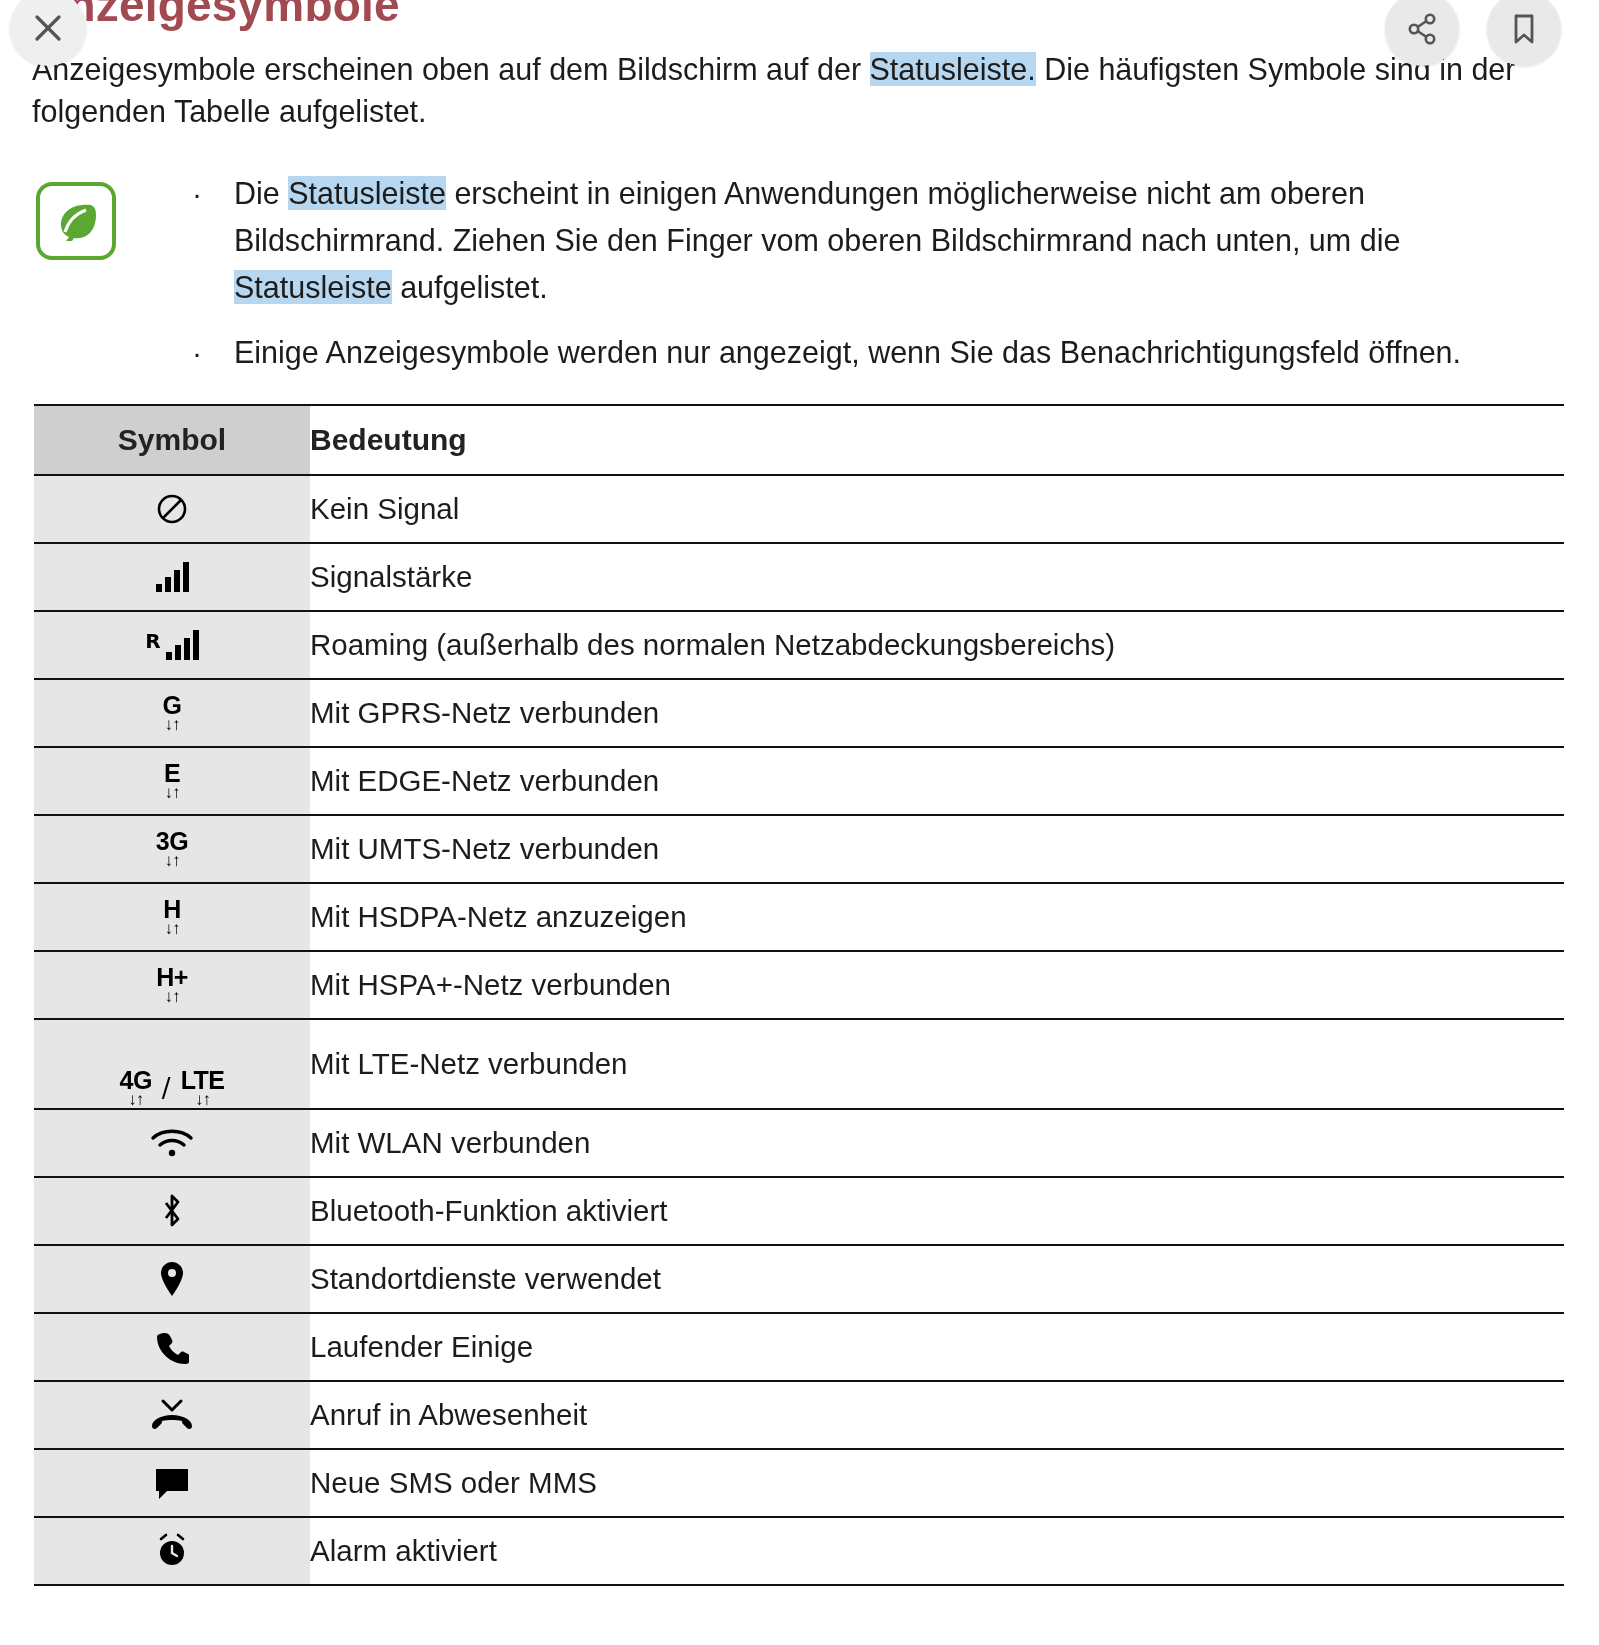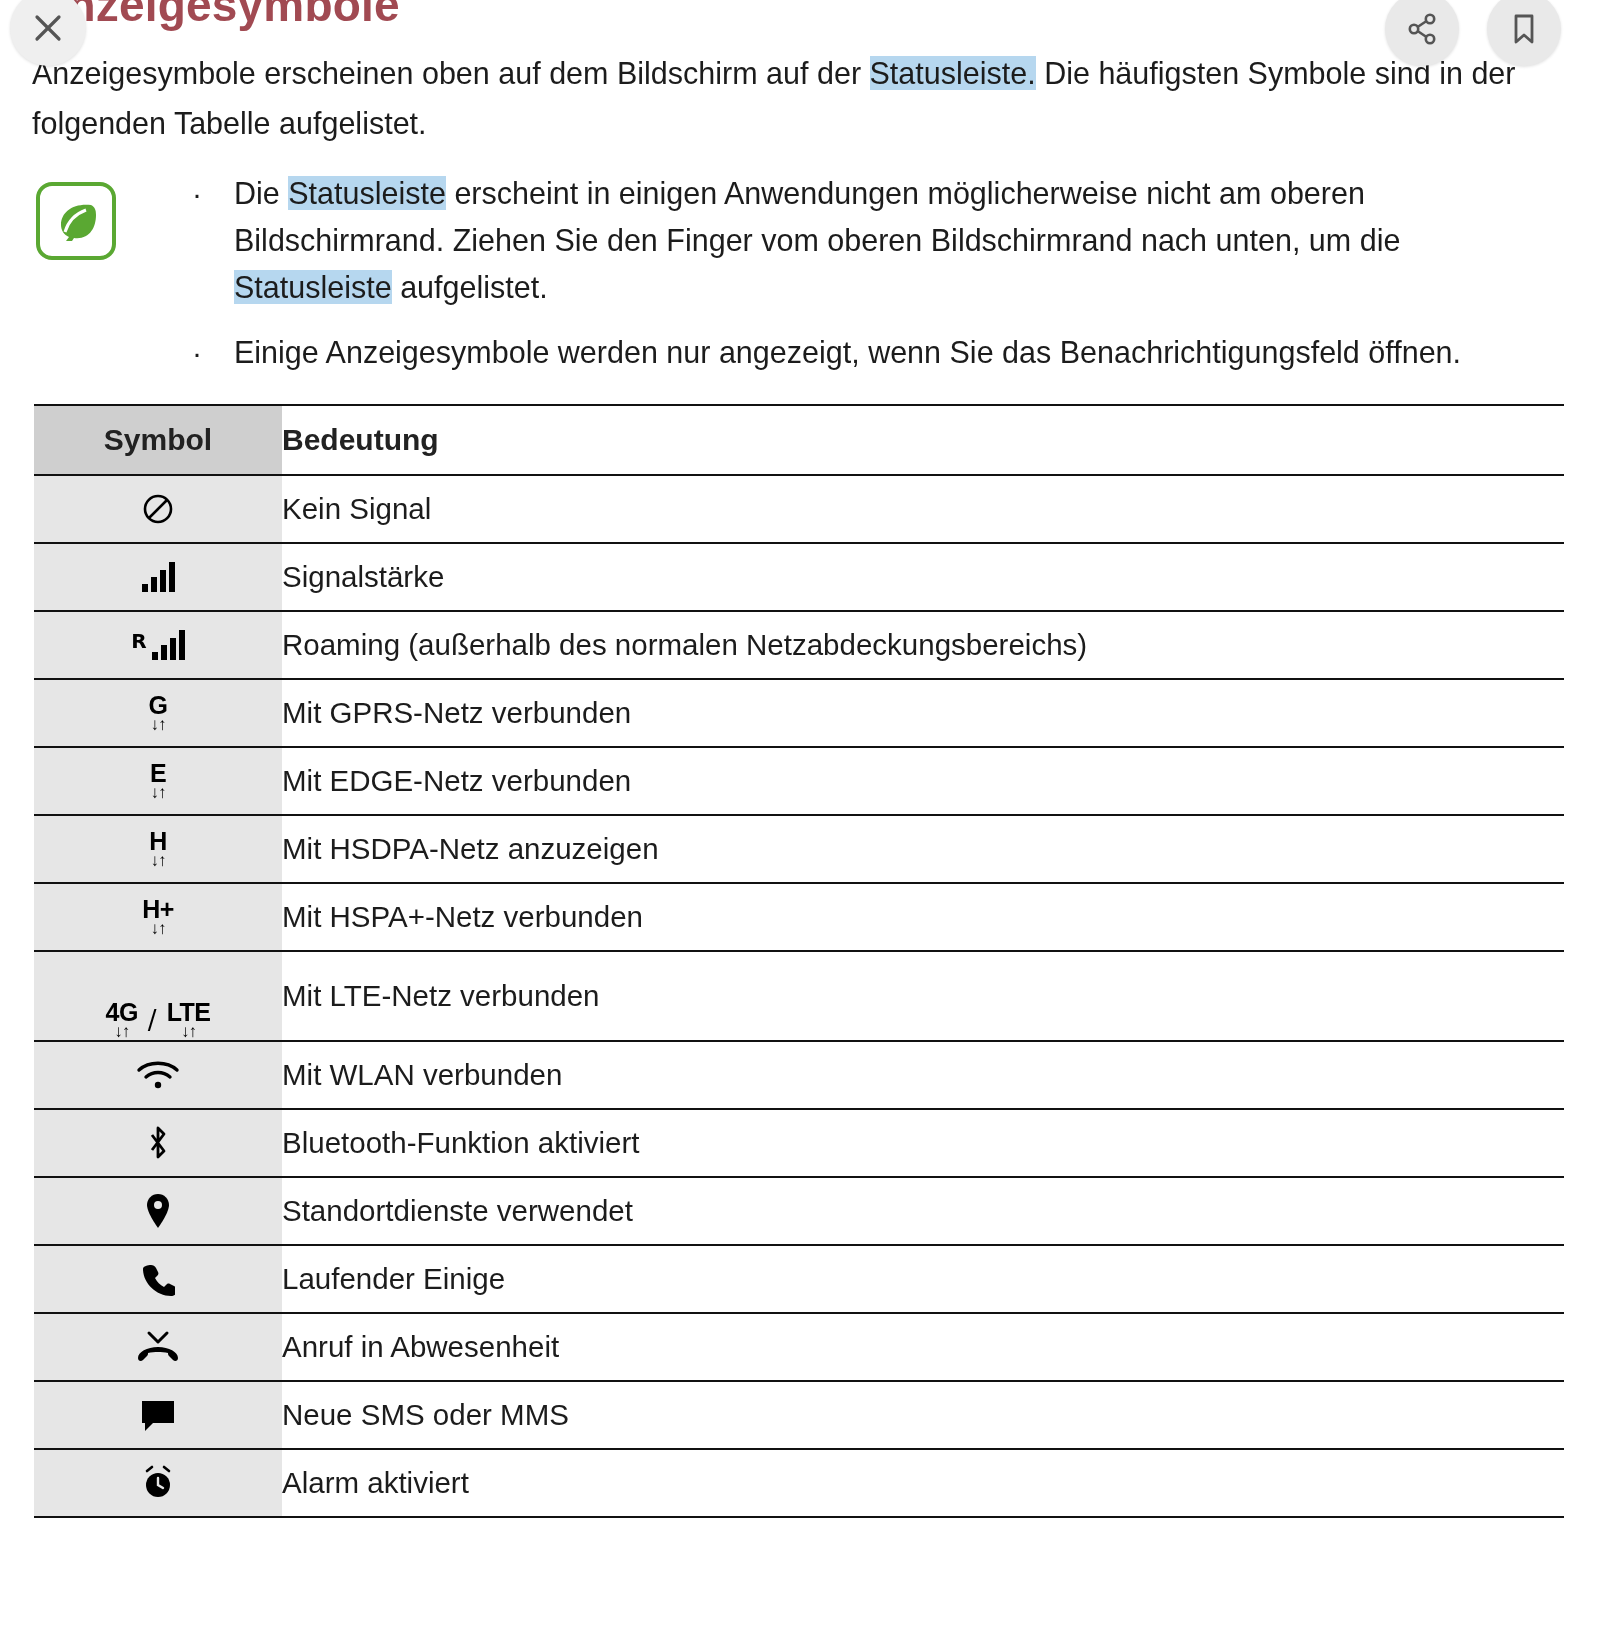--- a/index.html
+++ b/index.html
@@ -66,21 +66,21 @@
     letter-spacing: 0.2px;
     font-family: "Liberation Sans", sans-serif;
   }
 
   .intro {
     position: absolute;
     left: 32px;
     top: 48px;
     width: 1520px;
     font-size: 30.5px;
-    line-height: 50px;
+    line-height: 42px;
     color: #1c1c1c;
   }
   .hl {
     background: #b6d7ef;
   }
 
   
   .note {
     position: absolute;
     left: 32px;
@@ -134,21 +134,21 @@
   }
   table.sym-table th, table.sym-table td {
     border-top: 2px solid #111;
     padding: 0;
   }
   table.sym-table tr:last-child td {
     border-bottom: 2px solid #111;
     margin-left: 20px;
   }
   .col-sym {
-    width: 248px;
+    width: 276px;
     background: #e6e6e6;
     text-align: center;
     vertical-align: middle;
     height: 66px;
   }
   thead .col-sym {
     background: #cfcfcf;
     font-weight: 700;
     font-size: 30px;
     color: #222;
@@ -332,20 +332,31 @@
           <span class="sym-glyph">
             <span class="net-ico">
                 <span class="lbl">E</span>
                 <span class="arrows">↓↑</span>
               </span>
           </span>
         </td>
         <td class="col-mean">Mit EDGE-Netz verbunden</td>
       </tr>
 
+      <tr>
+        <td class="col-sym">
+          <span class="sym-glyph">
+            <span class="net-ico">
+                <span class="lbl">3G</span>
+                <span class="arrows">↓↑</span>
+              </span>
+          </span>
+        </td>
+        <td class="col-mean">Mit UMTS-Netz verbunden</td>
+      </tr>
 
       <tr>
         <td class="col-sym">
           <span class="sym-glyph">
             <span class="net-ico">
                 <span class="lbl">H</span>
                 <span class="arrows">↓↑</span>
               </span>
           </span>
         </td>

